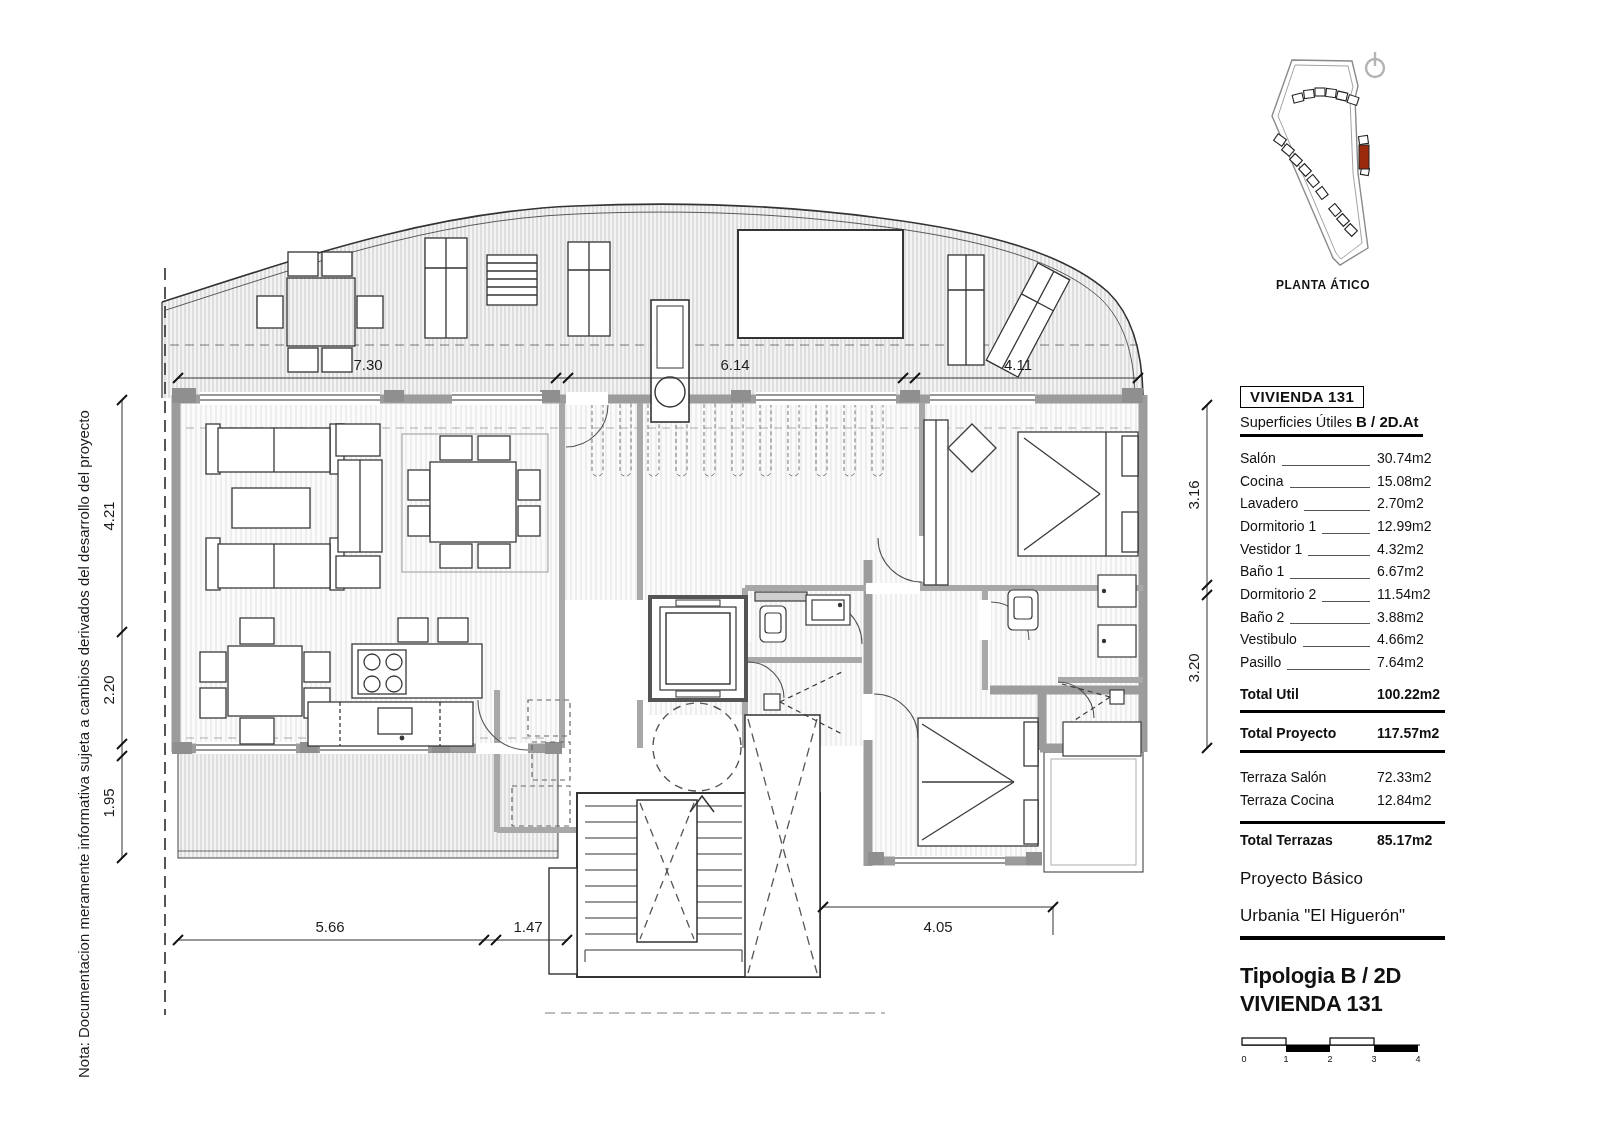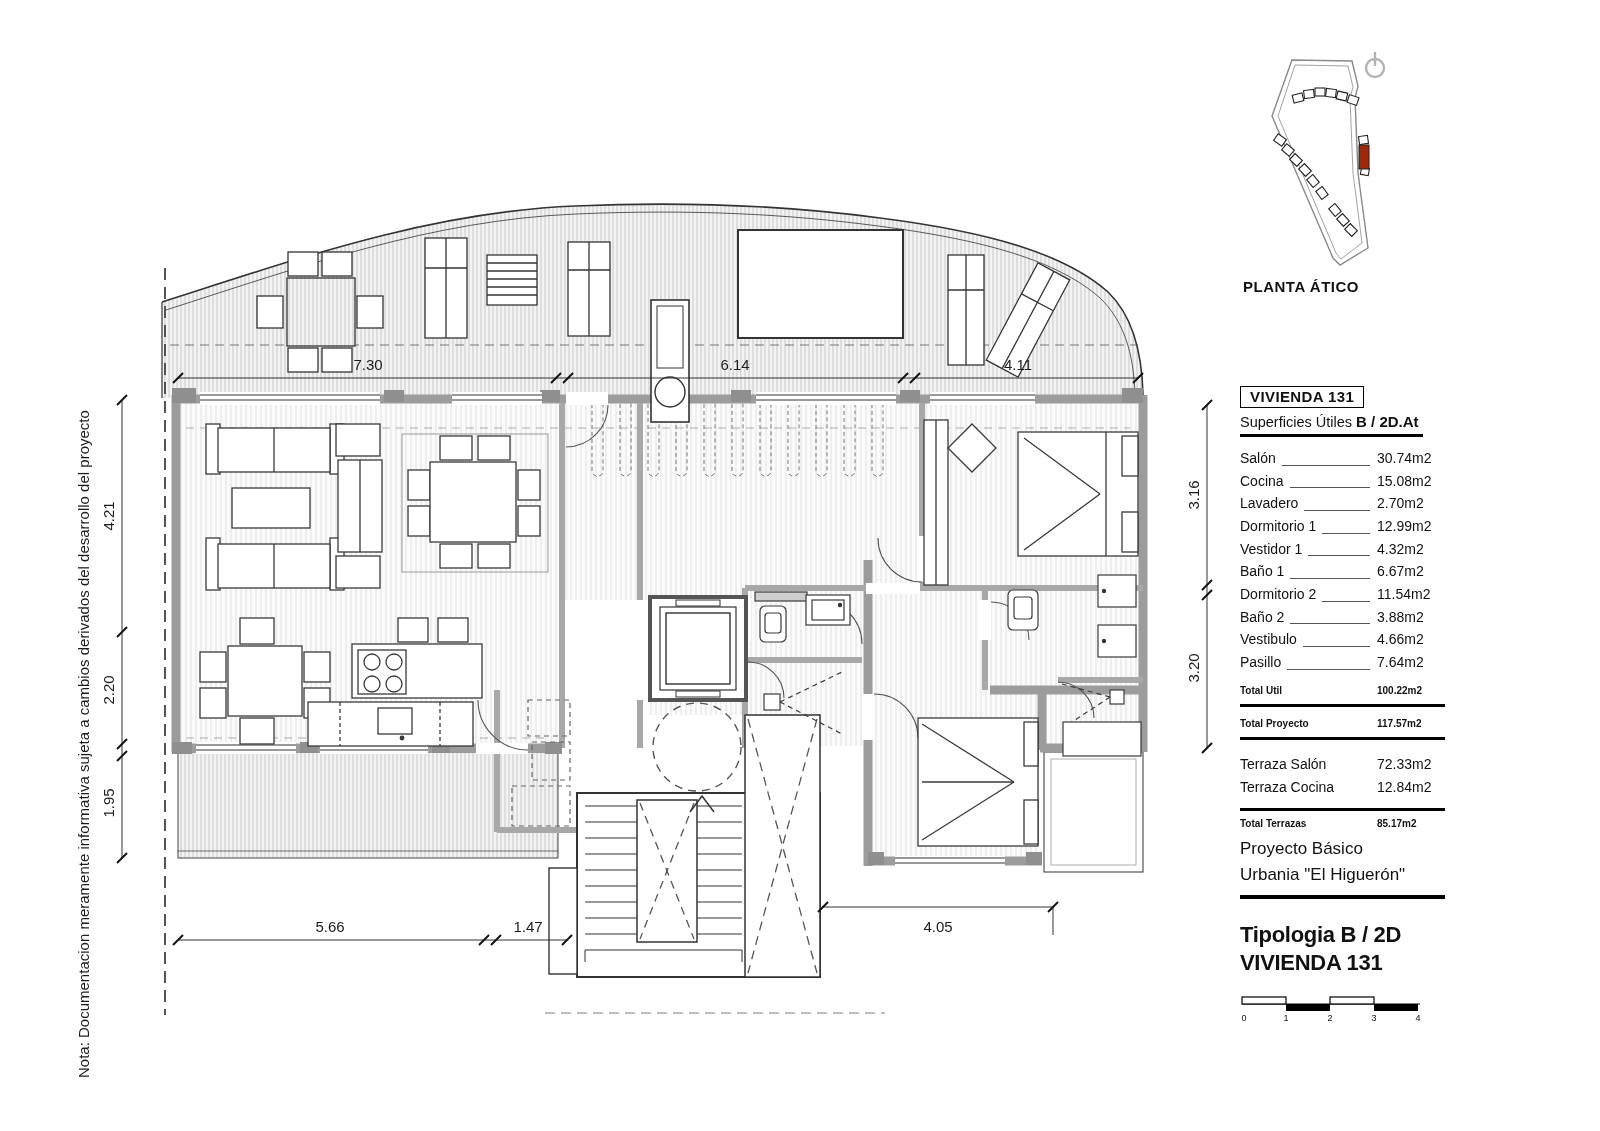--- a/index.html
+++ b/index.html
@@ -4,41 +4,41 @@
 <style>
   html,body{margin:0;padding:0;background:#fff;}
   body{width:1600px;height:1131px;position:relative;overflow:hidden;
        font-family:"Liberation Sans",sans-serif;color:#111;}
   .abs{position:absolute;}
   
   #note{left:75px;top:1078px;transform:rotate(-90deg);transform-origin:0 0;
         white-space:nowrap;font-size:15px;color:#1c1c1c;}
   
   #keyplan{left:1235px;top:38px;}
-  #keytitle{left:1243px;top:278px;width:160px;text-align:left;
-            font-weight:bold;font-size:15px;letter-spacing:.5px;}
+  #keytitle{left:1243px;top:278px;width:160px;text-align:center;
+            font-weight:bold;font-size:12px;letter-spacing:.5px;}
   
   #panel{left:1240px;top:386px;width:212px;font-size:14px;}
   .unitbox{display:inline-block;border:1.6px solid #000;padding:1px 9px 2px;
            font-weight:bold;font-size:15px;letter-spacing:.4px;}
   .surtitle{margin-top:5px;font-size:14.5px;}
   .surtitle b{font-size:15px;}
   .bar{background:#000;height:3px;margin:4px 0 10px;}
   .bar.w180{width:183px;} .bar.w205{width:205px;margin:5px 0;}
   .row{display:flex;align-items:flex-end;line-height:1.62;width:205px;}
   .rl{white-space:nowrap;}
   .lead{flex:1;border-bottom:1px solid #555;margin:0 7px 4px 6px;}
   .lead.none{border-bottom:none;}
   .rv{width:68px;text-align:left;white-space:nowrap;}
-  .row.total{font-weight:bold;font-size:10px;margin-top:9px;}
+  .row.total{font-weight:bold;font-size:14px;margin-top:9px;}
   .gap8{height:8px;}
   #logo{margin-top:16px;font-weight:800;font-size:31px;letter-spacing:-1.5px;
         white-space:nowrap;}
   #logo sup{font-size:13px;letter-spacing:0;position:relative;top:-4px;}
-  .projline{font-size:17px;margin-top:6px;}
+  .projline{font-size:17px;margin-top:17px;}
   .typ{font-weight:bold;font-size:22px;margin-top:23px;letter-spacing:-.3px;}
   svg text{font-family:"Liberation Sans",sans-serif;}
 </style>
 </head>
 <body>
 
 <div id="note" class="abs">Nota: Documentacion meramente informativa sujeta a cambios derivados del desarrollo del proyecto</div>
 
 <svg class="abs" style="left:90px;top:20px" width="1130" height="1010" viewBox="90 20 1130 1010">
   <defs>

